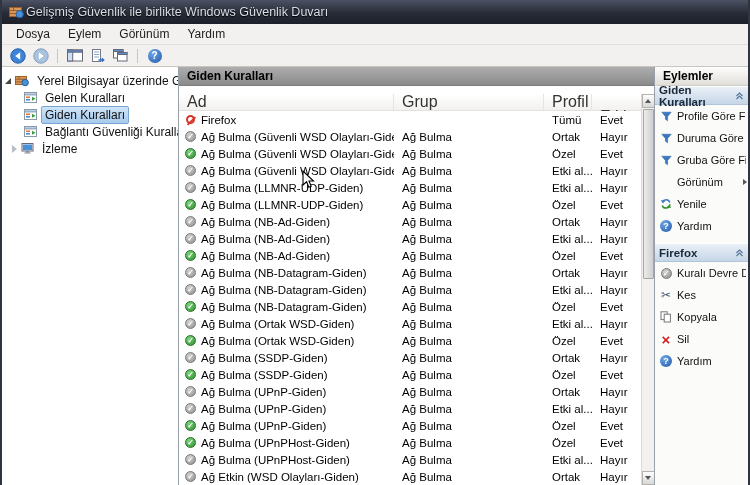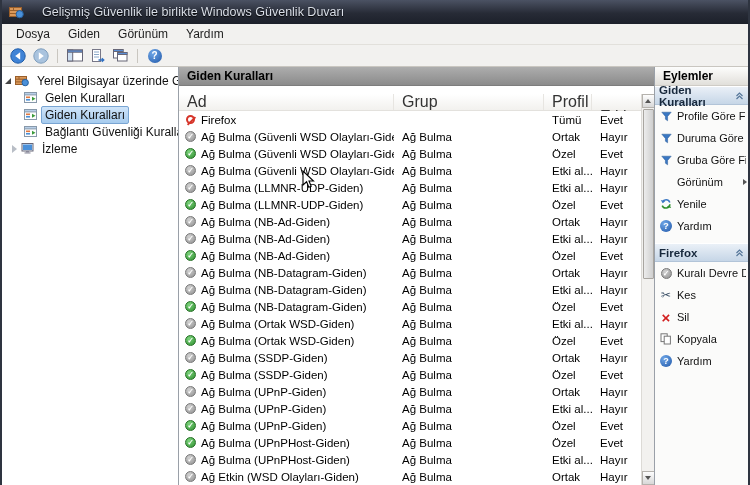--- a/index.html
+++ b/index.html
@@ -4,21 +4,21 @@
 <style>
   * { box-sizing: border-box; }
   html,body { margin:0; padding:0; background:#777; }
   .window{
     position:relative; width:750px; height:485px; overflow:hidden;
     font-family:"Liberation Sans", sans-serif; background:#f0eeec;
     border-left:2px solid #2e3440; border-right:2px solid #2e3440;
   }
   
   .titlebar{ height:24px; background:linear-gradient(#4b5263,#272b36 55%,#1c202a);
-    display:flex; align-items:center; gap:18px; padding:0 7px; }
+    display:flex; align-items:center; gap:2px; padding:0 7px; }
   .titlebar .title{ color:#d9dee7; font-size:12.5px; white-space:nowrap; text-shadow:0 1px 1px #000; }
   
   .menubar{ height:21px; background:#f2f1ef; border-bottom:1px solid #e2e0db;
     display:flex; align-items:center; padding-left:5px; font-size:12px; color:#1d1d1d; }
   .menu-item{ padding:2px 9px; }
   .toolbar{ height:22px; background:#f2f1ef; border-bottom:1px solid #c9c6c0;
     display:flex; align-items:center; padding-left:5px; gap:2px; }
   .tb-btn{ width:21px; height:19px; display:flex; align-items:center; justify-content:center; }
   .tb-sep{ width:1px; height:14px; background:#c9c6c0; margin:0 4px; }
   .help-badge{ width:12px; height:12px; border-radius:50%;
@@ -107,21 +107,21 @@
           <line x1="4.5" y1="2.5" x2="4.5" y2="5.5" stroke="#9a5f2a"></line>
           <line x1="8.5" y1="5.5" x2="8.5" y2="8.5" stroke="#9a5f2a"></line>
           <circle cx="10.7" cy="9.2" r="3.6" fill="#4a90d9" stroke="#26609e"></circle>
         </svg>
     </span>
     <span class="title">Gelişmiş Güvenlik ile birlikte Windows Güvenlik Duvarı</span>
   </div>
 
   <div class="menubar">
       <span class="menu-item">Dosya</span>
-      <span class="menu-item">Giden</span>
+      <span class="menu-item">Eylem</span>
       <span class="menu-item">Görünüm</span>
       <span class="menu-item">Yardım</span>
     </div>
 
   <div class="toolbar">
     <span class="tb-btn">
       <svg width="16" height="16" viewBox="0 0 16 16">
           <circle cx="8" cy="8" r="7.2" fill="#3f83d6" stroke="#1f5ca8"></circle>
           <path d="M10.2 4.3 L5.2 8 L10.2 11.7 Z" fill="#fff"></path>
         </svg>
@@ -524,32 +524,32 @@
             <span class="alabel">Kuralı Devre Dı...</span>
           </div>
           <div class="action-item">
             <span class="aicon">
               <span class="cut-glyph"></span>
             </span>
             <span class="alabel">Kes</span>
           </div>
           <div class="action-item">
             <span class="aicon">
-              <span class="del-glyph"></span>
-            </span>
-            <span class="alabel">Sil</span>
-          </div>
-          <div class="action-item">
-            <span class="aicon">
               <svg width="12" height="12" viewBox="0 0 12 12">
                 <rect x="1" y="0.8" width="6.2" height="7.8" fill="#fff" stroke="#777"></rect>
                 <rect x="4.2" y="3.2" width="6.2" height="7.8" fill="#fff" stroke="#777"></rect>
               </svg>
             </span>
             <span class="alabel">Kopyala</span>
+          </div>
+          <div class="action-item">
+            <span class="aicon">
+              <span class="del-glyph"></span>
+            </span>
+            <span class="alabel">Sil</span>
           </div>
           <div class="action-item">
             <span class="aicon">
               <span class="help-badge"></span>
             </span>
             <span class="alabel">Yardım</span>
           </div>
           <div class="section-gap"></div>
         </div>
     </div>

